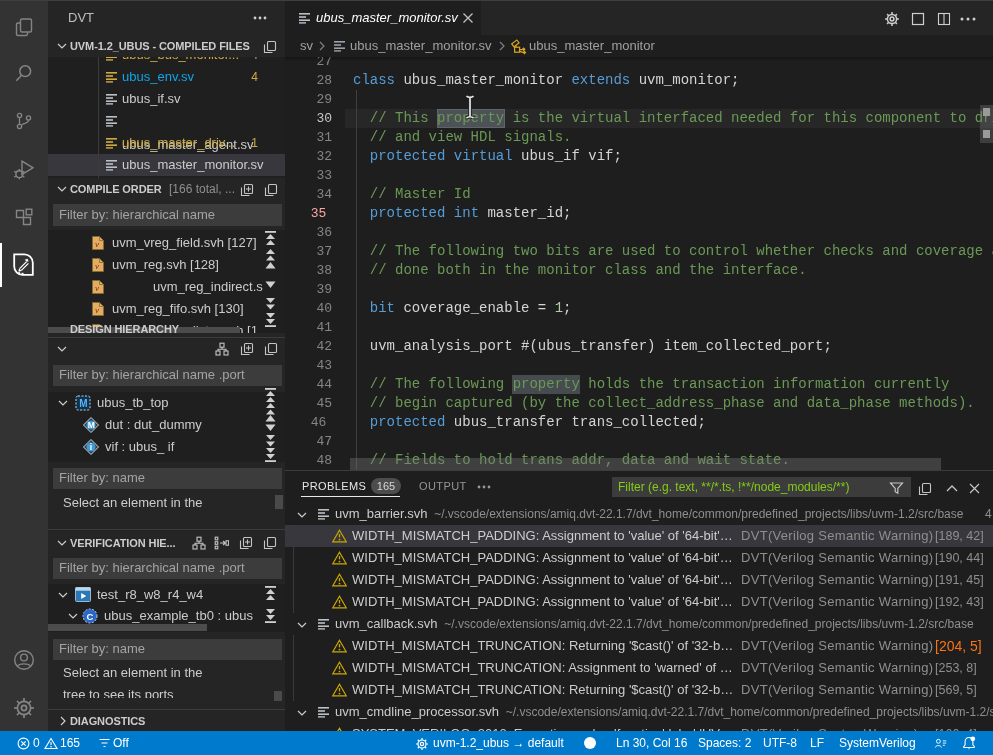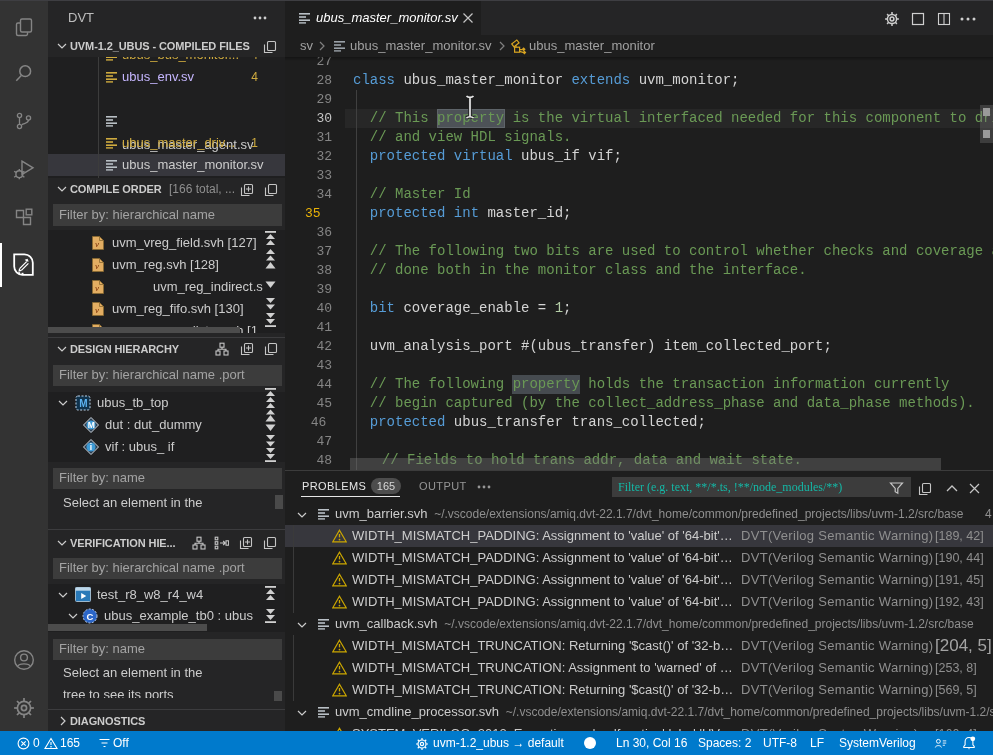--- a/index.html
+++ b/index.html
@@ -130,22 +130,33 @@
 </div>
 <div style="left:0;top:9px;width:237px;height:22px;">
 <svg style="position:absolute;left:58px;top:5px;" width="12" height="12" viewBox="0 0 12 12">
         <g fill="#cfab3f">
           <rect x="0" y="1" width="11" height="1.6"></rect>
           <rect x="0" y="4.2" width="7" height="1.6"></rect>
           <rect x="0" y="7.4" width="11" height="1.6"></rect>
           <rect x="0" y="10.2" width="7" height="1.4"></rect>
         </g>
       </svg>
-<div style="left:74px;top:0;font-size:13px;line-height:22px;color:#c4b5fd;white-space:pre;">ubus_env.sv</div>
+<div style="left:74px;top:0;font-size:13px;line-height:22px;color:#0ea5e9;white-space:pre;">ubus_env.sv</div>
 <div style="left:196px;top:0;width:14px;text-align:right;font-size:12px;line-height:22px;color:#cfab3f;">4</div>
+</div>
+<div style="left:0;top:31px;width:237px;height:22px;">
+<svg style="position:absolute;left:58px;top:5px;" width="12" height="12" viewBox="0 0 12 12">
+        <g fill="#b9c0c6">
+          <rect x="0" y="1" width="11" height="1.6"></rect>
+          <rect x="0" y="4.2" width="7" height="1.6"></rect>
+          <rect x="0" y="7.4" width="11" height="1.6"></rect>
+          <rect x="0" y="10.2" width="7" height="1.4"></rect>
+        </g>
+      </svg>
+<div style="left:74px;top:0;font-size:13px;line-height:22px;color:#cccccc;white-space:pre;">ubus_if.sv</div>
 </div>
 <div style="left:0;top:53px;width:237px;height:22px;">
 <svg style="position:absolute;left:58px;top:5px;" width="12" height="12" viewBox="0 0 12 12">
         <g fill="#b9c0c6">
           <rect x="0" y="1" width="11" height="1.6"></rect>
           <rect x="0" y="4.2" width="7" height="1.6"></rect>
           <rect x="0" y="7.4" width="11" height="1.6"></rect>
           <rect x="0" y="10.2" width="7" height="1.4"></rect>
         </g>
       </svg>
@@ -268,21 +279,21 @@
     <g fill="#d0d0d0">
       <path d="M6.5 7l-4.5-5h9z"></path>
       <path d="M6.5 13l-4.5-5h9z"></path>
       <rect x="1" y="14.2" width="11" height="1.8"></rect>
     </g>
   </svg>
 <div style="left:48px;top:337px;width:237px;height:1px;background:#3c3c3e;"></div>
 <svg style="position:absolute;left:56px;top:343px;" width="12" height="12" viewBox="0 0 12 12">
     <path d="M2 4l4 4 4-4" fill="none" stroke="#cccccc" stroke-width="1.2"></path>
   </svg>
-<div class="hdr" style="left:70px;top:338px;text-align:center;">DESIGN HIERARCHY</div>
+<div class="hdr" style="left:70px;top:318px;text-align:center;">DESIGN HIERARCHY</div>
 <svg style="position:absolute;left:215px;top:342px;" width="14" height="14" viewBox="0 0 14 14">
     <g fill="none" stroke="#c5c5c5" stroke-width="1.1">
       <rect x="5" y="1.2" width="4" height="4"></rect>
       <rect x="1" y="9" width="4" height="4"></rect>
       <rect x="9" y="9" width="4" height="4"></rect>
       <path d="M7 5.2v2M3 9V7.2h8V9"></path>
     </g>
   </svg>
 <svg style="position:absolute;left:240px;top:342px;" width="14" height="14" viewBox="0 0 14 14">
     <g fill="none" stroke="#c5c5c5" stroke-width="1.1">
@@ -548,21 +559,21 @@
 <div class="mono" style="left:20px;top:33px;width:27px;text-align:right;color:#858585;font-size:13px;line-height:19px;">29</div>
 <div class="mono" style="left:20px;top:52px;width:27px;text-align:right;color:#c6c6c6;font-size:13px;line-height:19px;">30</div>
 <div class="mono" style="left:68px;top:52px;"><span class="c">  // This property is the virtual interfaced needed for this component to driv</span></div>
 <div class="mono" style="left:20px;top:71px;width:27px;text-align:right;color:#858585;font-size:13px;line-height:19px;">31</div>
 <div class="mono" style="left:68px;top:71px;"><span class="c">  // and view HDL signals.</span></div>
 <div class="mono" style="left:20px;top:90px;width:27px;text-align:right;color:#858585;font-size:13px;line-height:19px;">32</div>
 <div class="mono" style="left:68px;top:90px;">  <span class="k">protected</span> <span class="k">virtual</span> ubus_if vif;</div>
 <div class="mono" style="left:20px;top:109px;width:27px;text-align:right;color:#858585;font-size:13px;line-height:19px;">33</div>
 <div class="mono" style="left:20px;top:128px;width:27px;text-align:right;color:#858585;font-size:13px;line-height:19px;">34</div>
 <div class="mono" style="left:68px;top:128px;"><span class="c">  // Master Id</span></div>
-<div class="mono" style="left:20px;top:147px;width:27px;text-align:left;color:#eab308;font-size:13px;line-height:19px;">35</div>
+<div class="mono" style="left:20px;top:147px;width:27px;text-align:center;color:#fca5a5;font-size:13px;line-height:19px;">35</div>
 <div class="mono" style="left:68px;top:147px;">  <span class="k">protected</span> <span class="k">int</span> master_id;</div>
 <div class="mono" style="left:20px;top:166px;width:27px;text-align:right;color:#858585;font-size:13px;line-height:19px;">36</div>
 <div class="mono" style="left:20px;top:185px;width:27px;text-align:right;color:#858585;font-size:13px;line-height:19px;">37</div>
 <div class="mono" style="left:68px;top:185px;"><span class="c">  // The following two bits are used to control whether checks and coverage ar</span></div>
 <div class="mono" style="left:20px;top:204px;width:27px;text-align:right;color:#858585;font-size:13px;line-height:19px;">38</div>
 <div class="mono" style="left:68px;top:204px;"><span class="c">  // done both in the monitor class and the interface.</span></div>
 <div class="mono" style="left:20px;top:223px;width:27px;text-align:right;color:#858585;font-size:13px;line-height:19px;">39</div>
 <div class="mono" style="left:20px;top:242px;width:27px;text-align:right;color:#858585;font-size:13px;line-height:19px;">40</div>
 <div class="mono" style="left:68px;top:242px;">  <span class="k">bit</span> coverage_enable = <span class="n">1</span>;</div>
 <div class="mono" style="left:20px;top:261px;width:27px;text-align:right;color:#858585;font-size:13px;line-height:19px;">41</div>
@@ -570,21 +581,21 @@
 <div class="mono" style="left:68px;top:280px;">  uvm_analysis_port #(ubus_transfer) item_collected_port;</div>
 <div class="mono" style="left:20px;top:299px;width:27px;text-align:right;color:#858585;font-size:13px;line-height:19px;">43</div>
 <div class="mono" style="left:20px;top:318px;width:27px;text-align:right;color:#858585;font-size:13px;line-height:19px;">44</div>
 <div class="mono" style="left:68px;top:318px;"><span class="c">  // The following </span><span class="c">property</span><span class="c"> holds the transaction information currently</span></div>
 <div class="mono" style="left:20px;top:337px;width:27px;text-align:right;color:#858585;font-size:13px;line-height:19px;">45</div>
 <div class="mono" style="left:68px;top:337px;text-align:right;"><span class="c">  // begin captured (by the collect_address_phase and data_phase methods).</span></div>
 <div class="mono" style="left:20px;top:356px;width:27px;text-align:center;color:#858585;font-size:13px;line-height:19px;">46</div>
 <div class="mono" style="left:68px;top:356px;">  <span class="k">protected</span> ubus_transfer trans_collected;</div>
 <div class="mono" style="left:20px;top:375px;width:27px;text-align:right;color:#858585;font-size:13px;line-height:19px;">47</div>
 <div class="mono" style="left:20px;top:394px;width:27px;text-align:right;color:#858585;font-size:13px;line-height:19px;">48</div>
-<div class="mono" style="left:80px;top:394px;text-align:center;"><span class="c">  // Fields to hold trans addr, data and wait state.</span></div>
+<div class="mono" style="left:68px;top:394px;text-align:center;"><span class="c">  // Fields to hold trans addr, data and wait state.</span></div>
 <div style="left:65px;top:401px;width:591px;height:12px;background:rgba(121,121,121,0.38);"></div>
 <div style="left:695px;top:48px;width:13px;height:38px;background:rgba(121,121,121,0.35);"></div>
 <div style="left:698px;top:51px;width:7px;height:8px;background:#9a9a9a;"></div>
 <div style="left:698px;top:73px;width:7px;height:8px;background:#9a9a9a;"></div>
 </div>
 <div style="left:285px;top:57px;width:708px;height:4px;background:linear-gradient(#00000055,transparent);"></div>
 <svg style="position:absolute;left:463px;top:93px;" width="14" height="28" viewBox="0 0 14 28">
     <g stroke="#222222" stroke-width="3.6" fill="none">
       <path d="M3.5 3c1.7 1.7 5.3 1.7 7 0M3.5 25c1.7-1.7 5.3-1.7 7 0M7 3.9v20.2"></path>
     </g>
@@ -598,21 +609,21 @@
 <div style="left:371px;top:478px;width:30px;height:16px;background:#4d4d4d;border-radius:9px;text-align:center;font-size:11px;line-height:16px;color:#d7d7d7;">165</div>
 <div style="left:419px;top:475px;font-size:11px;line-height:22px;color:#969696;letter-spacing:.4px;">OUTPUT</div>
 <svg style="position:absolute;left:477px;top:482px;" width="16" height="10" viewBox="0 0 16 10">
     <g fill="#969696">
       <circle cx="2" cy="5" r="1.4"></circle>
       <circle cx="7" cy="5" r="1.4"></circle>
       <circle cx="12" cy="5" r="1.4"></circle>
     </g>
   </svg>
 <div style="left:612px;top:477px;width:299px;height:20px;background:#3c3c3c;"></div>
-<div style="left:618px;top:477px;font-size:12px;line-height:20px;color:#14b8a6;white-space:pre;font-family:Liberation Serif, serif;">Filter (e.g. text, **/*.ts, !**/node_modules/**)</div>
+<div style="left:618px;top:477px;font-size:12px;line-height:20px;color:#84cc16;white-space:pre;">Filter (e.g. text, **/*.ts, !**/node_modules/**)</div>
 <svg style="position:absolute;left:889px;top:481px;" width="15" height="14" viewBox="0 0 15 14">
     <path d="M1.5 2h12l-4.7 5.4v4.8l-2.6-1.5V7.4z" fill="none" stroke="#c5c5c5" stroke-width="1.2"></path>
   </svg>
 <svg style="position:absolute;left:918px;top:482px;" width="14" height="14" viewBox="0 0 14 14">
     <g fill="none" stroke="#c5c5c5" stroke-width="1.1">
       <rect x="4.5" y="1.5" width="8" height="9" rx="1"></rect>
       <path d="M1.5 4.5v8h8"></path>
     </g>
   </svg>
 <svg style="position:absolute;left:945px;top:483px;" width="14" height="12" viewBox="0 0 14 12">
@@ -691,21 +702,21 @@
 <div style="left:50px;top:0;font-size:13px;line-height:22px;color:#cccccc;white-space:pre;">uvm_callback.svh<span style="font-size:12px;color:#8f8f8f;">  ~/.vscode/extensions/amiq.dvt-22.1.7/dvt_home/common/predefined_projects/libs/uvm-1.2/src/base</span></div>
 </div>
 <div style="left:285px;top:635px;width:708px;height:22px;overflow:hidden;">
 <svg style="position:absolute;left:47px;top:4px;" width="15" height="14" viewBox="0 0 15 14">
       <path d="M7.5 1.2L14.2 12.8H0.8z" fill="none" stroke="#cca700" stroke-width="1.2"></path>
       <path d="M7.5 5v3.4" stroke="#cca700" stroke-width="1.3"></path>
       <circle cx="7.5" cy="10.6" r="0.9" fill="#cca700"></circle>
     </svg>
 <div style="left:67px;top:0;max-width:383px;overflow:hidden;text-overflow:ellipsis;font-size:13px;line-height:22px;color:#cccccc;white-space:nowrap;">WIDTH_MISMATCH_TRUNCATION: Returning '$cast()' of '32-bit' expression</div>
 <div style="left:456px;top:0;font-size:13px;letter-spacing:.3px;line-height:22px;color:#8f8f8f;white-space:pre;">DVT(Verilog Semantic Warning)</div>
-<div style="left:650px;top:0;font-size:17px;line-height:22px;color:#a3a3a3;white-space:pre;">[204, 5]</div>
+<div style="left:650px;top:0;font-size:14px;line-height:22px;color:#f97316;white-space:pre;">[204, 5]</div>
 </div>
 <div style="left:285px;top:657px;width:708px;height:22px;overflow:hidden;">
 <svg style="position:absolute;left:47px;top:4px;" width="15" height="14" viewBox="0 0 15 14">
       <path d="M7.5 1.2L14.2 12.8H0.8z" fill="none" stroke="#cca700" stroke-width="1.2"></path>
       <path d="M7.5 5v3.4" stroke="#cca700" stroke-width="1.3"></path>
       <circle cx="7.5" cy="10.6" r="0.9" fill="#cca700"></circle>
     </svg>
 <div style="left:67px;top:0;max-width:383px;overflow:hidden;text-overflow:ellipsis;font-size:13px;line-height:22px;color:#cccccc;white-space:nowrap;">WIDTH_MISMATCH_TRUNCATION: Assignment to 'warned' of '1-bit' expression</div>
 <div style="left:456px;top:0;font-size:13px;letter-spacing:.3px;line-height:22px;color:#8f8f8f;white-space:pre;">DVT(Verilog Semantic Warning)</div>
 <div style="left:650px;top:0;font-size:12.5px;line-height:22px;color:#8f8f8f;white-space:pre;">[253, 8]</div>

